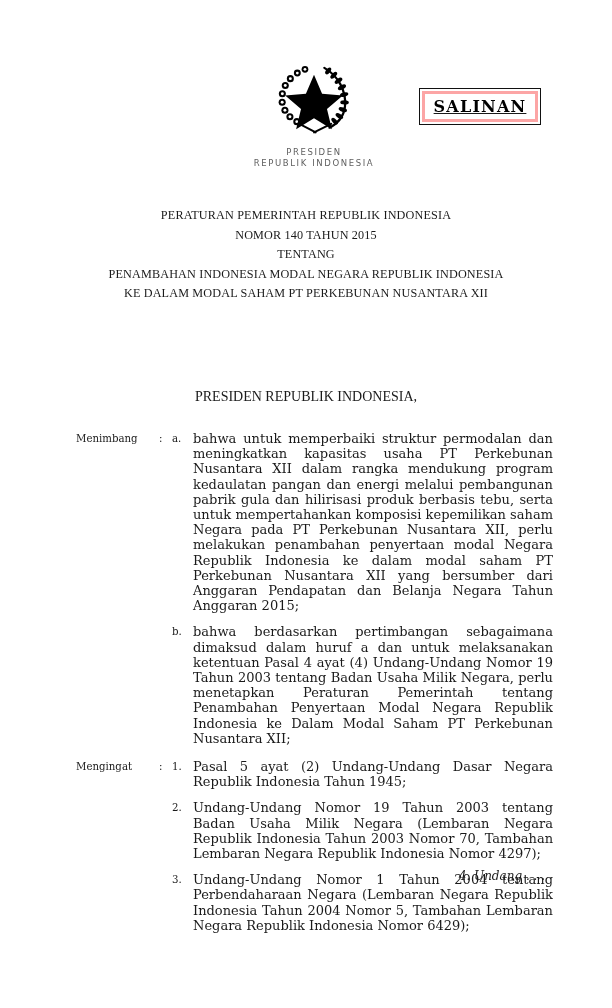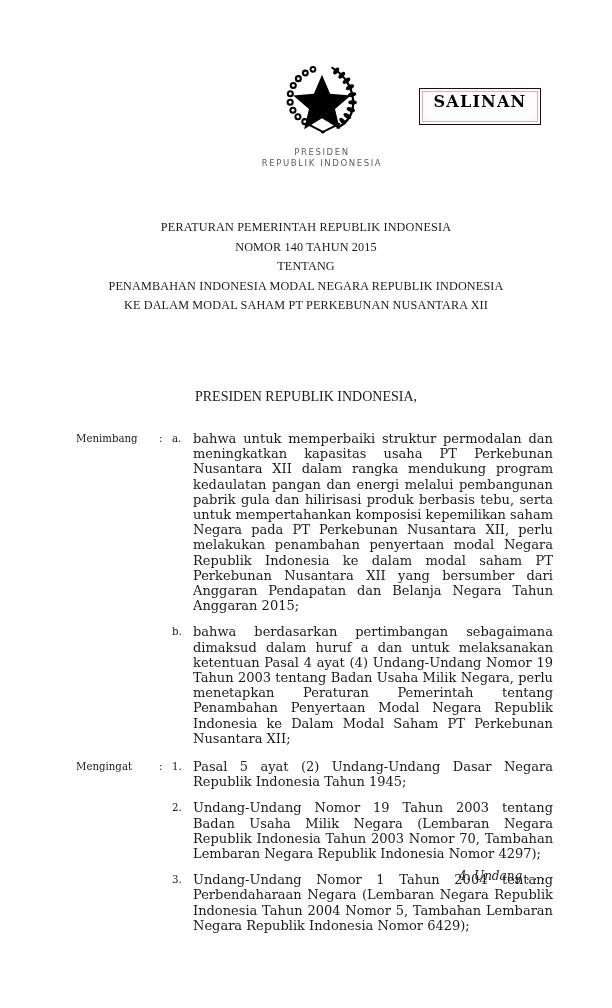--- a/index.html
+++ b/index.html
@@ -19,21 +19,21 @@
     margin: 0 auto;
     background: #ffffff;
     overflow: hidden;
     box-sizing: border-box;
   }
 
   
   .masthead {
     position: absolute;
     top: 55px;
-    left: 16px;
+    left: 8px;
     width: 520px;
     height: 120px;
   }
   .emblem-block {
     position: absolute;
     left: 0;
     top: 0;
     width: 612px;
     text-align: center;
   }
@@ -62,38 +62,39 @@
     top: 88px;
     width: 122px;
     height: 37px;
     border: 1px solid #111111;
     padding: 2px;
     box-sizing: border-box;
   }
   .salinan-inner {
     width: 100%;
     height: 100%;
-    border: 1px solid #fca5a5;
+    border: 3px solid #fca5a5;
     box-sizing: border-box;
     display: flex;
-    align-items: flex-start;
+    align-items: center;
     justify-content: center;
+    text-decoration: underline;
   }
   .salinan-text {
     font-family: "DejaVu Serif", serif;
     font-weight: bold;
     font-size: 16px;
     letter-spacing: 1.2px;
     color: #000000;
   }
 
   
   .title-block {
     position: absolute;
-    top: 218px;
+    top: 206px;
     left: 50px;
     width: 512px;
     text-align: center;
   }
   .title-line {
     font-family: "Liberation Serif", serif;
     font-size: 12.2px;
     line-height: 19.5px;
     letter-spacing: 0.15px;
     color: #1a1a1a;

